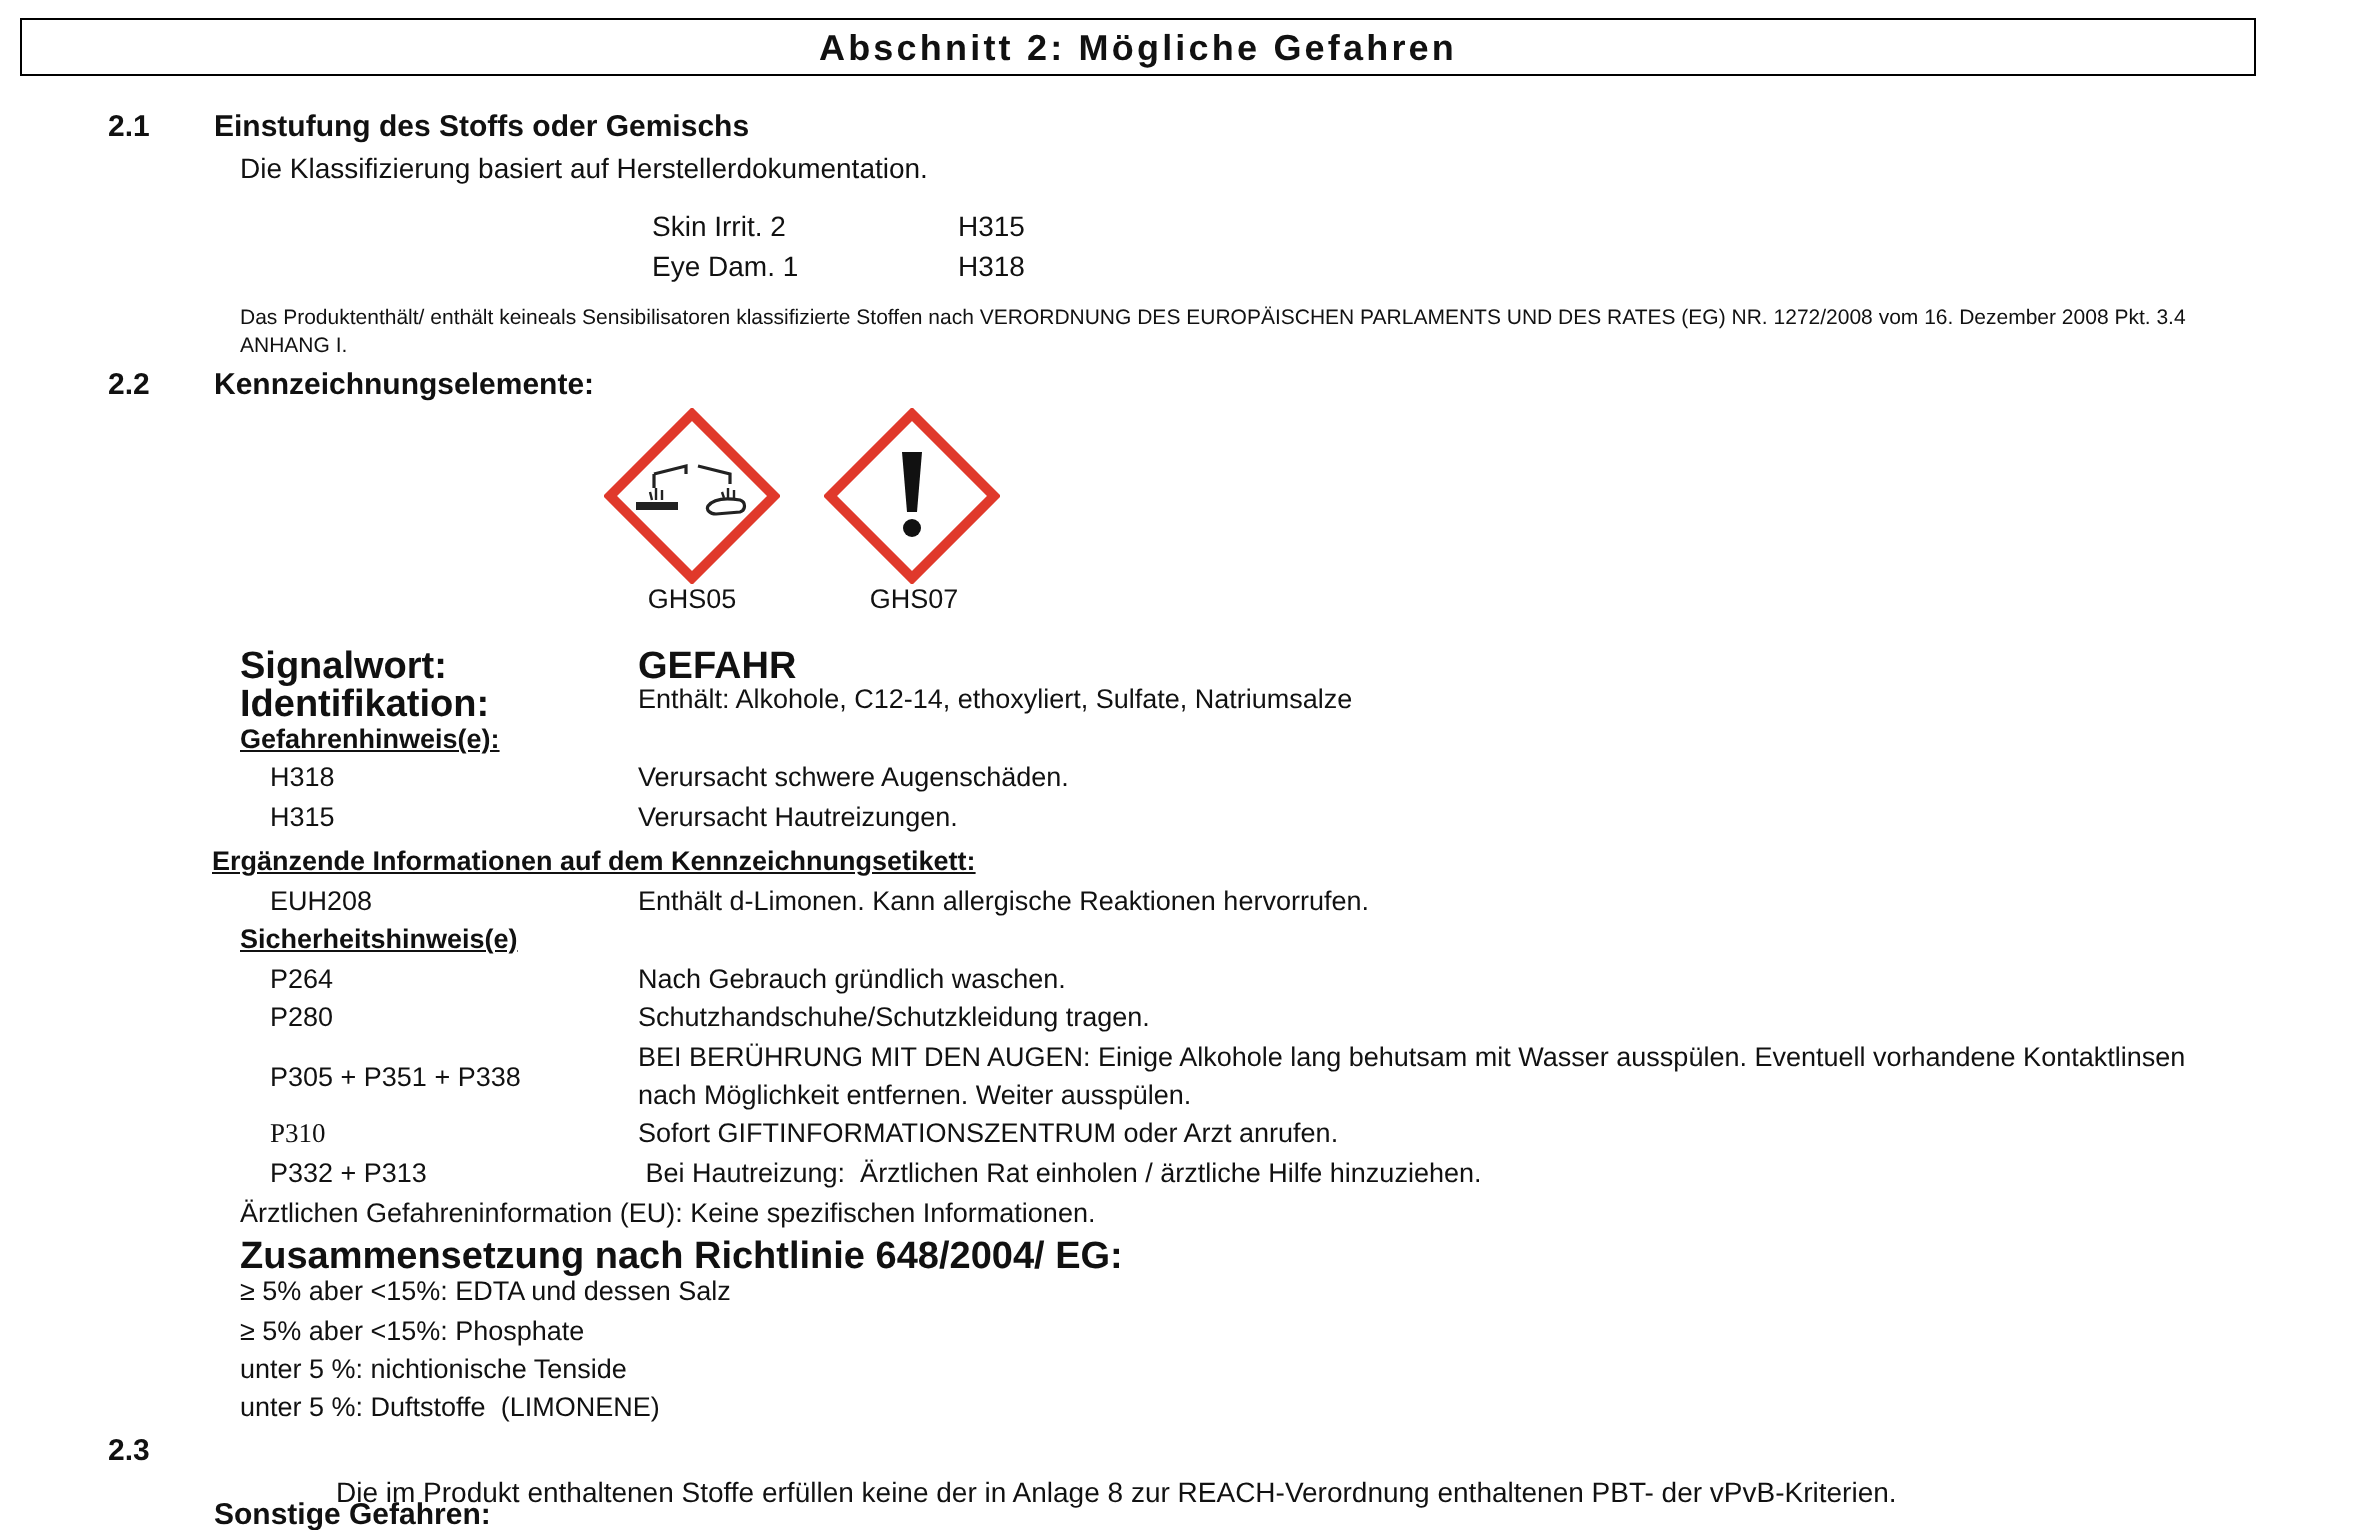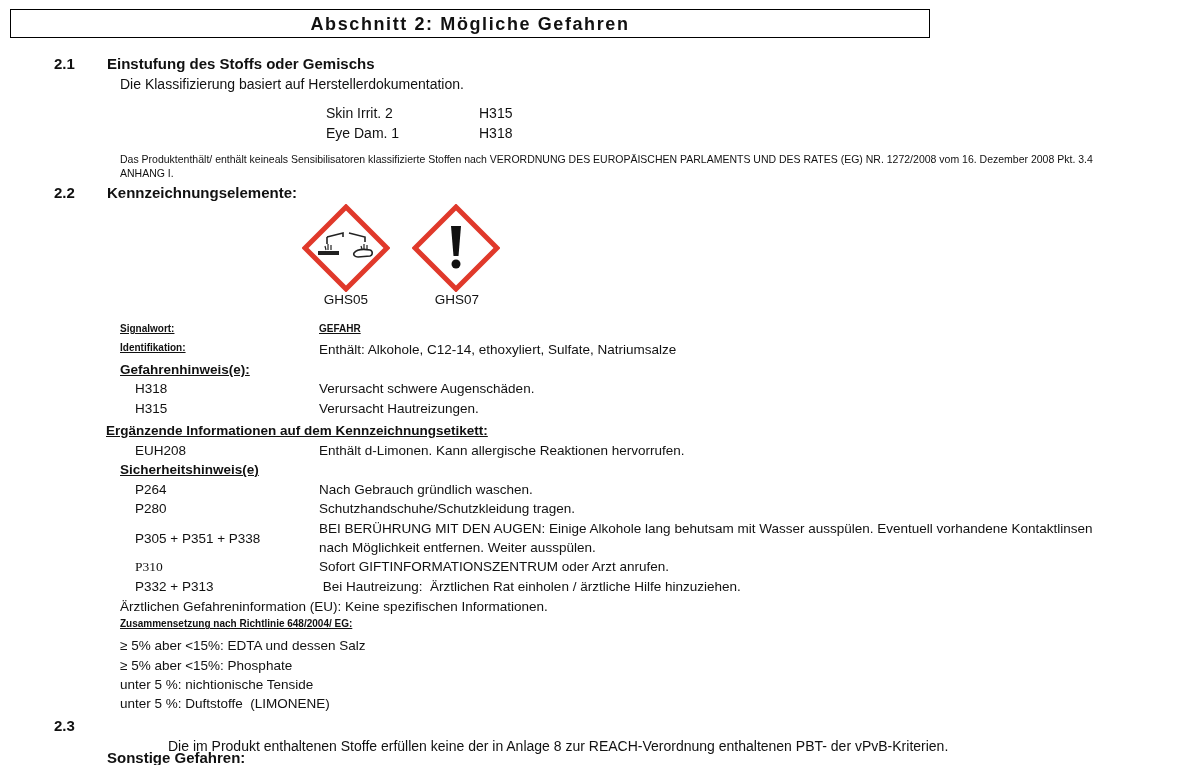--- a/index.html
+++ b/index.html
@@ -2,32 +2,32 @@
 <html><head>
   <meta charset="utf-8">
   <style>
     html, body { margin: 0; padding: 0; background: #ffffff; }
     body {
       width: 1179px; height: 765px; position: relative; overflow: hidden;
       font-family: "Liberation Sans", sans-serif; color: #111;
     }
     .abs { position: absolute; white-space: nowrap; }
     .title-box {
-      position: absolute; left: 10px; top: 9px; width: 920px; height: 29px;
+      position: absolute; left: 10px; top: 9px; width: 1118px; height: 29px;
       border: 1.5px solid #000; box-sizing: border-box;
     }
     .title-text {
       position: absolute; left: 0; right: 0; top: 4px; text-align: center;
       font-weight: bold; font-size: 18px; letter-spacing: 1.6px;
     }
     .sec-num { font-weight: bold; font-size: 15px; }
     .sec-title { font-weight: bold; font-size: 15px; }
     .body-text { font-size: 14px; }
     .small-text { font-size: 10.5px; }
-    .label-bold { font-weight: bold; font-size: 10px; text-decoration: underline; }
+    .label-bold { font-weight: bold; font-size: 19px; }
     .label-ul { font-weight: bold; font-size: 13.5px; text-decoration: underline; }
     .code { font-size: 13.5px; }
     .desc { font-size: 13.5px; }
     .picto-caption { font-size: 13.5px; text-align: center; width: 90px; }
   </style>
 </head>
 <body>
 
 <div class="title-box">
   <div class="title-text">Abschnitt 2:  Mögliche Gefahren</div>

